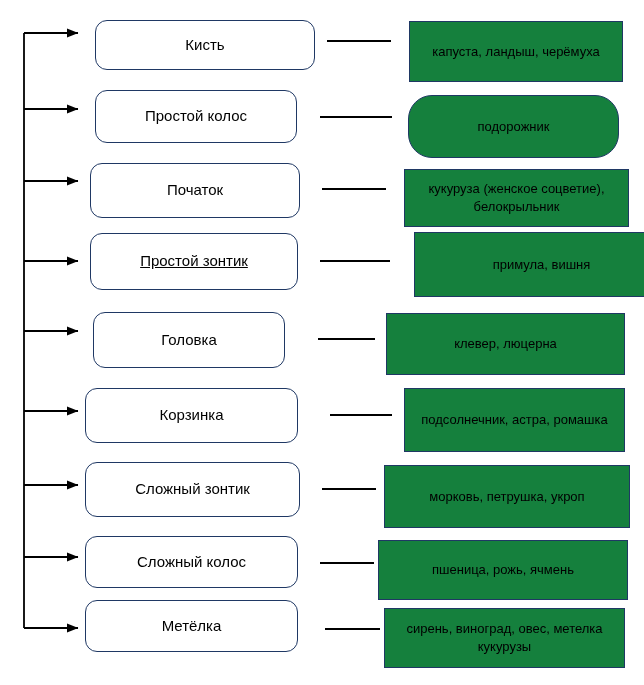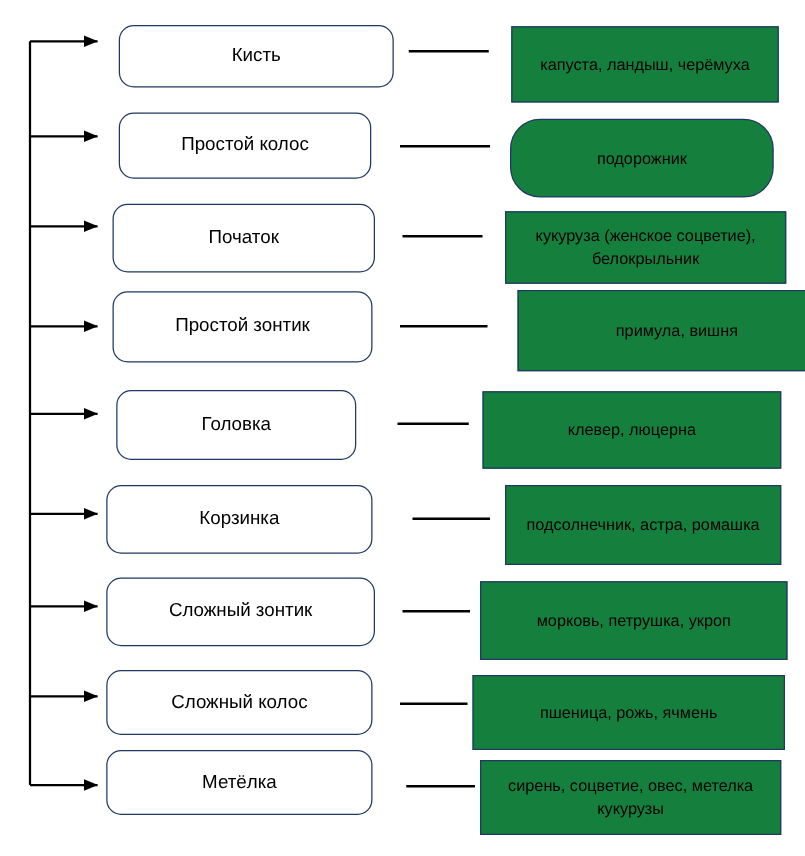--- a/index.html
+++ b/index.html
@@ -103,21 +103,21 @@
       </div>
       <div class="example-box" style="left: 408px; top: 95px; width: 211px; height: 63px; border-radius: 24px;">
         <span>подорожник</span>
       </div>
       <div class="type-box" style="left: 90px; top: 163px; width: 210px; height: 55px;">
         <span>Початок</span>
       </div>
       <div class="example-box" style="left: 404px; top: 169px; width: 225px; height: 58px;">
         <span>кукуруза (женское соцветие), белокрыльник</span>
       </div>
-      <div class="type-box" style="left: 90px; top: 233px; width: 208px; height: 57px;">
+      <div class="type-box" style="left: 90px; top: 233px; width: 208px; height: 57px; text-decoration: underline;">
         <span>Простой зонтик</span>
       </div>
       <div class="example-box" style="left: 414px; top: 232px; width: 255px; height: 65px;">
         <span>примула, вишня</span>
       </div>
       <div class="type-box" style="left: 93px; top: 312px; width: 192px; height: 56px;">
         <span>Головка</span>
       </div>
       <div class="example-box" style="left: 386px; top: 313px; width: 239px; height: 62px;">
         <span>клевер, люцерна</span>
@@ -137,17 +137,17 @@
       <div class="type-box" style="left: 85px; top: 536px; width: 213px; height: 52px;">
         <span>Сложный колос</span>
       </div>
       <div class="example-box" style="left: 378px; top: 540px; width: 250px; height: 60px;">
         <span>пшеница, рожь, ячмень</span>
       </div>
       <div class="type-box" style="left: 85px; top: 600px; width: 213px; height: 52px;">
         <span>Метёлка</span>
       </div>
       <div class="example-box" style="left: 384px; top: 608px; width: 241px; height: 60px;">
-        <span>сирень, соцветие, овес, метелка кукурузы</span>
+        <span>сирень, виноград, овес, метелка кукурузы</span>
       </div>
     </div>
 
 </div>
 
 </body></html>

